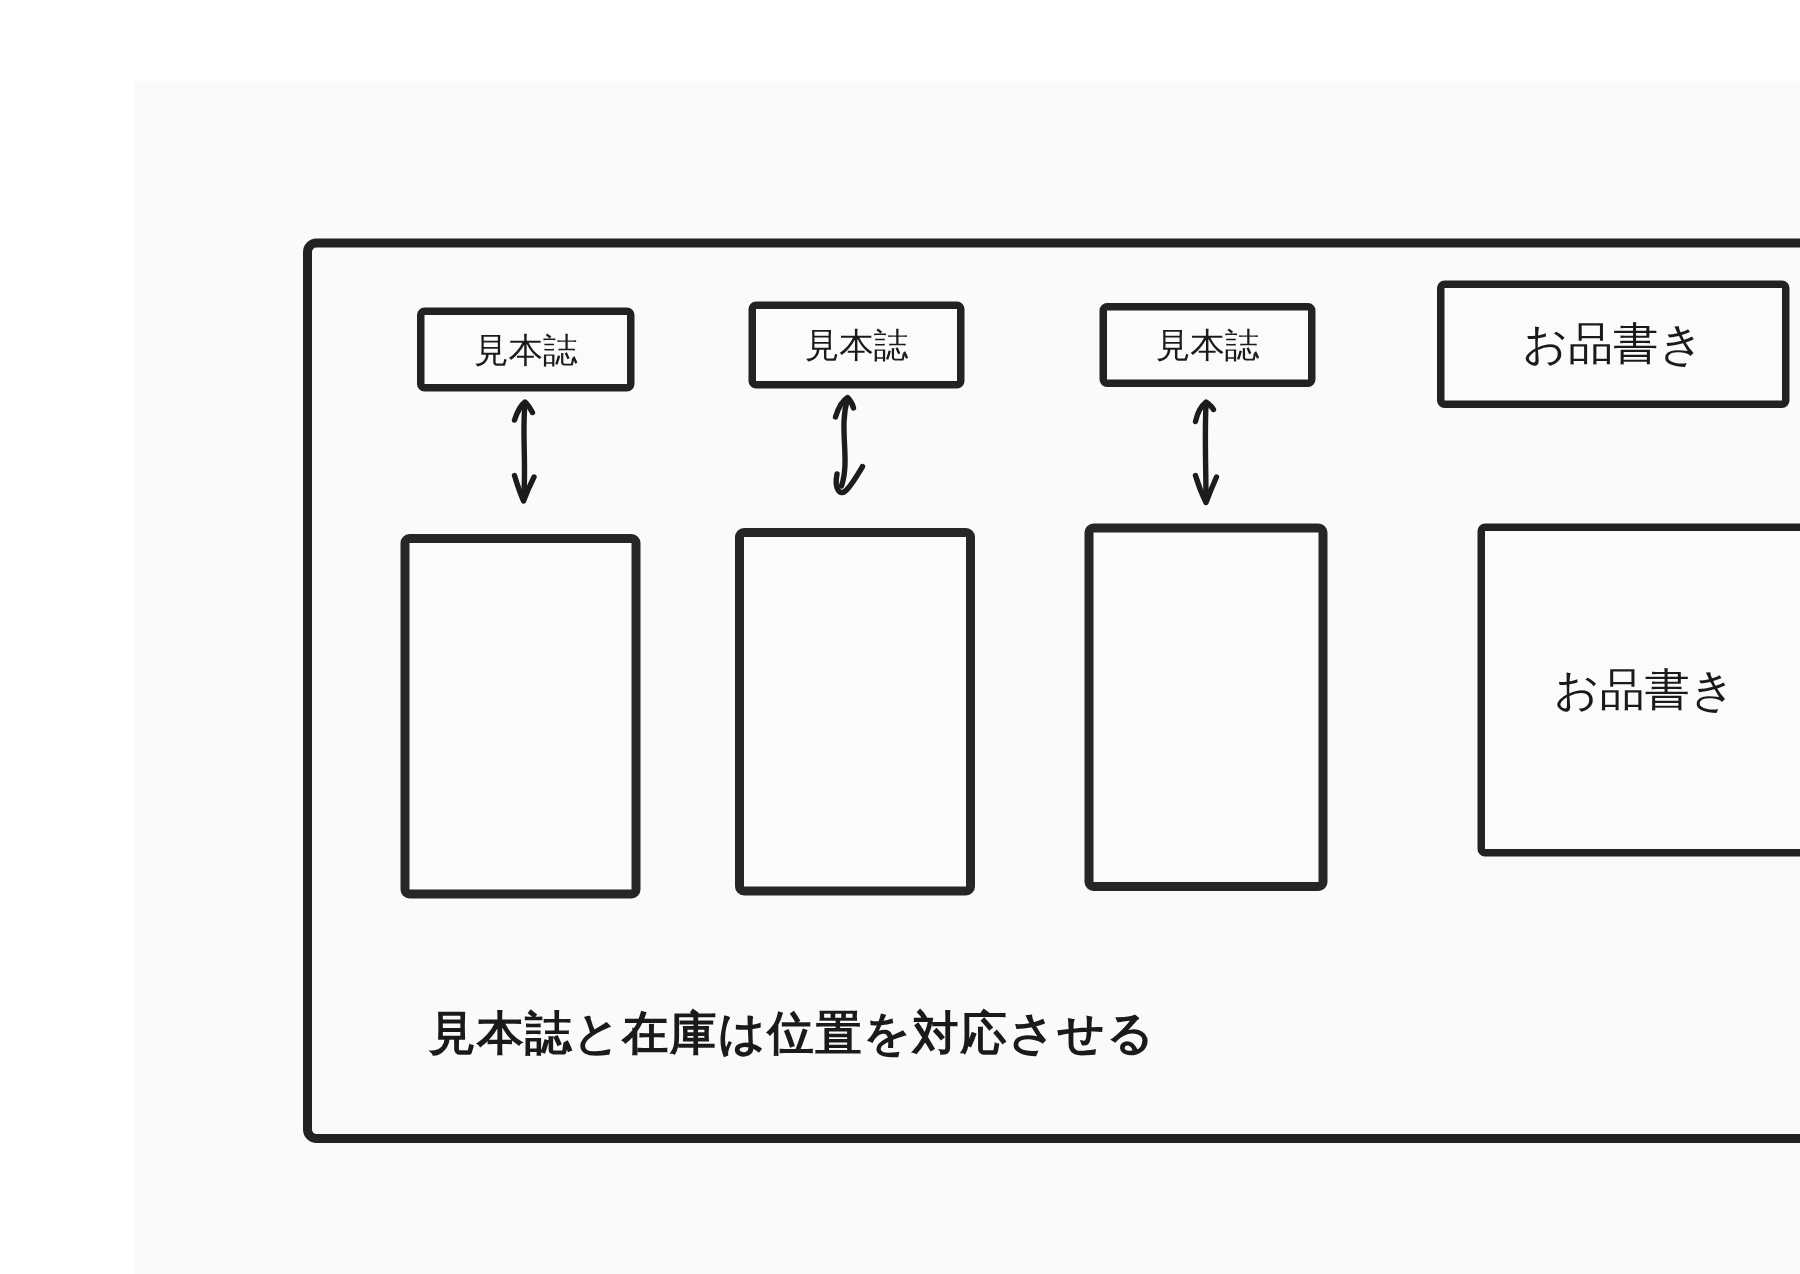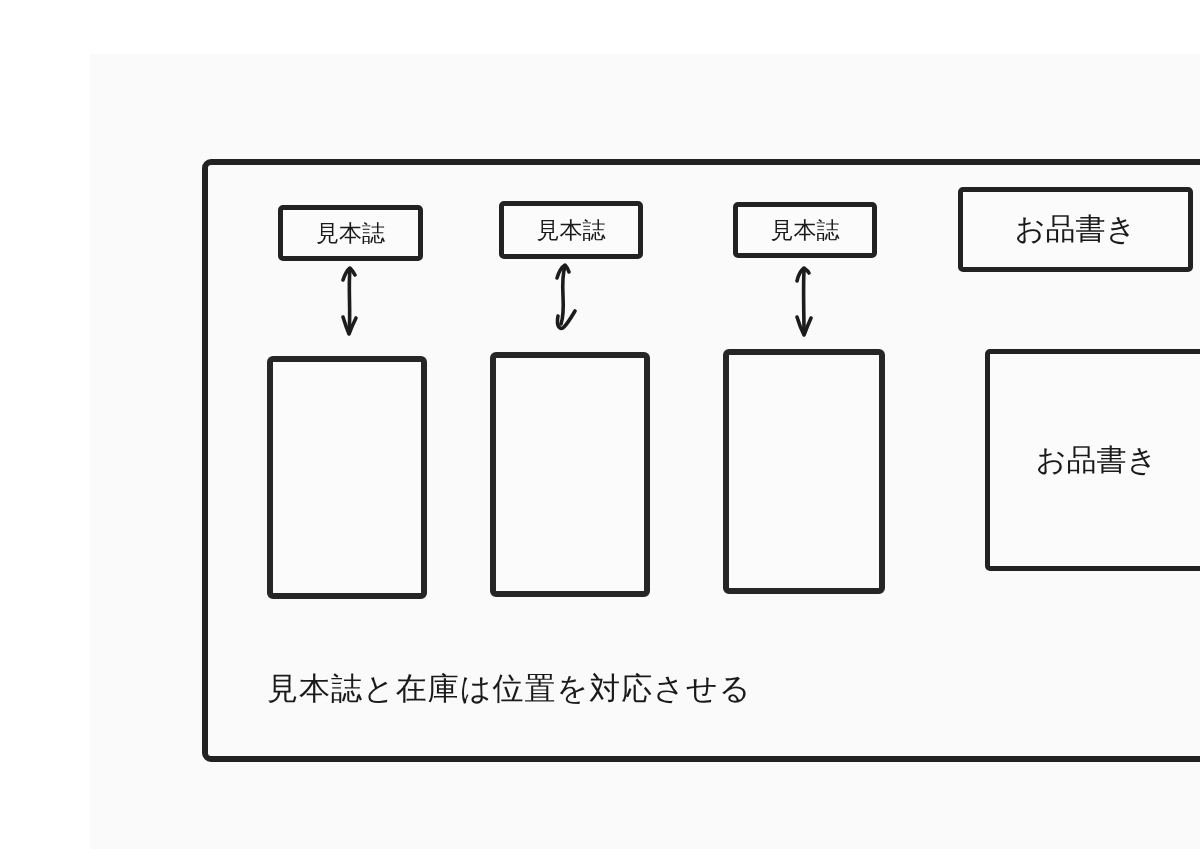--- a/index.html
+++ b/index.html
@@ -60,26 +60,27 @@
   #stock-box-3 { left: 633px; top: 295px; width: 162px; height: 245px; }
   #money-box {
     left: 895px; top: 295px; width: 223px; height: 222px;
     font-size: 30px;
   }
   .arrow { width: 34px; height: 84px; }
   #arrow-1 { left: 243px; top: 207px; }
   #arrow-2 { left: 456px; top: 202px; }
   #arrow-3 { left: 698px; top: 206px; }
   #caption {
-    left: 177px;
+    left: 196px;
     top: 614px;
     font-size: 31px;
     color: #1a1a1a;
     letter-spacing: 1px;
     white-space: nowrap;
+    font-weight: bold;
   }
   .arrow path {
     stroke: #1c1c1c;
     stroke-width: 3.6;
     fill: none;
     stroke-linecap: round;
     stroke-linejoin: round;
   }
 </style>
 </head>

